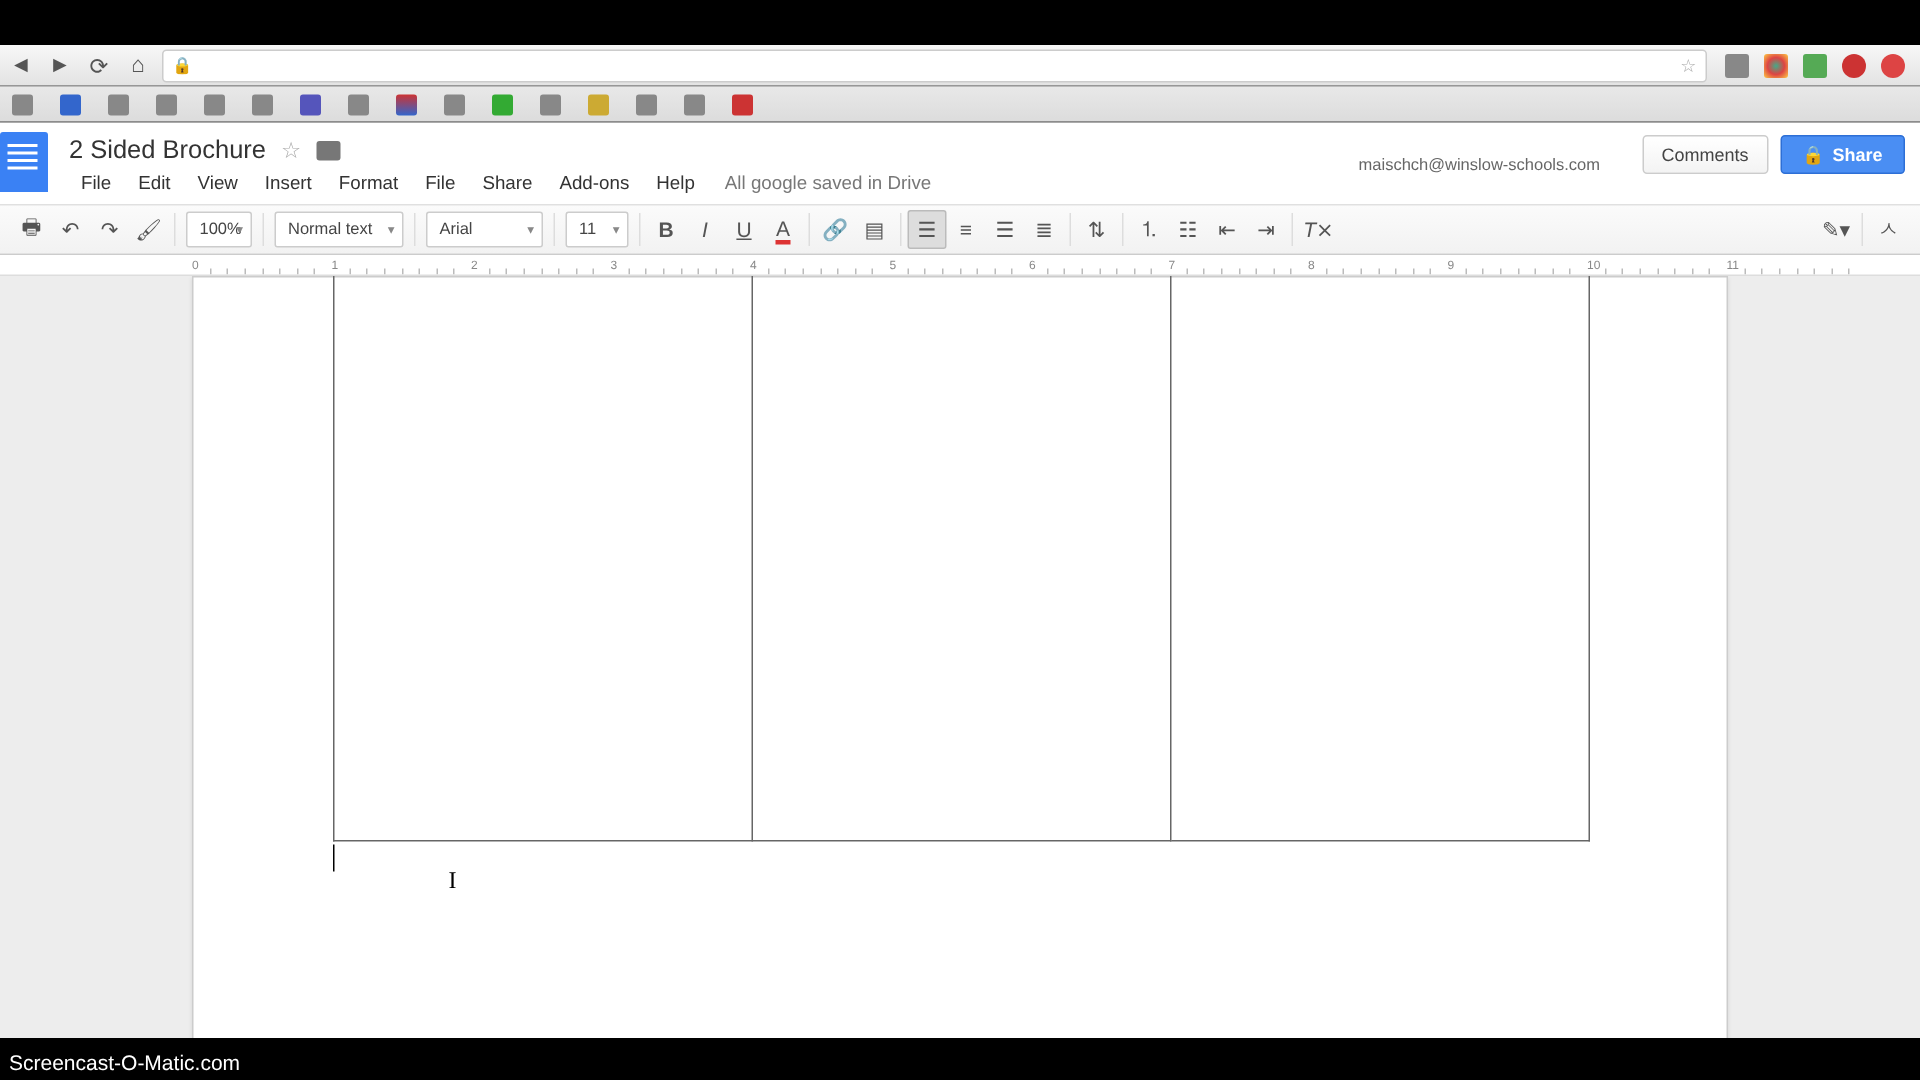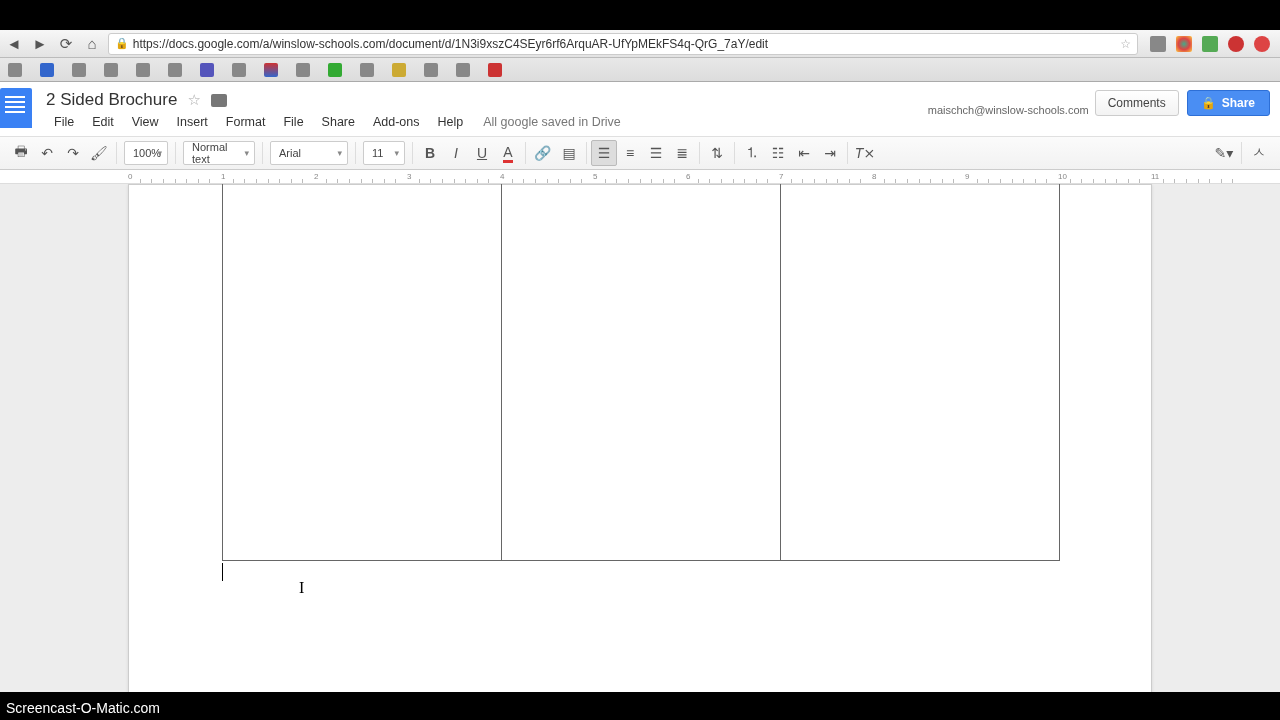--- a/index.html
+++ b/index.html
@@ -76,21 +76,21 @@
   .doc-title { font-size: 17px; color: #333; text-align: right; }
   .title-star { color: #aaa; font-size: 15px; cursor: pointer; }
   .folder-ic { width: 16px; height: 13px; background: #777; border-radius: 2px; cursor: pointer; }
   .menu-row { display: flex; gap: 2px; font-size: 12.5px; color: #333; align-items: center; }
   .menu-item { padding: 3px 8px; cursor: pointer; }
   .save-status { color: #777; margin-left: 10px; }
   .right-head { display: flex; align-items: center; gap: 10px; padding-top: 2px; }
   .user-email { font-size: 11px; color: #666; }
   .comments-btn {
     padding: 5px 12px; border: 1px solid #ccc; border-radius: 3px;
-    background: linear-gradient(#fff, #f3f3f3); font-size: 12px; color: #444; cursor: pointer;
+    background: linear-gradient(#fff, #f3f3f3); font-size: 12px; color: #444; cursor: pointer; margin-left: 22px;
   }
   .share-btn {
     padding: 5px 14px; border: 1px solid #2d6fd6; border-radius: 3px;
     background: #4a8ef3; color: #fff; font-size: 12px; font-weight: bold;
     display: flex; align-items: center; gap: 5px; cursor: pointer;
   }
   .toolbar {
     height: 34px;
     border-top: 1px solid #e0e0e0;
     border-bottom: 1px solid #ccc;
@@ -110,21 +110,21 @@
   .tb-select {
     height: 24px; border: 1px solid #ccc; border-radius: 2px;
     background: #fff; display: flex; align-items: center;
     padding: 0 18px 0 8px; font-size: 11px; color: #444;
     cursor: pointer; position: relative; margin: 0 3px;
   }
   .tb-select::after {
     content: "▾"; position: absolute; right: 5px; font-size: 9px; color: #888;
   }
   .tb-select.zoom { width: 44px; }
-  .tb-select.style { width: 72px; }
+  .tb-select.style { width: 86px; }
   .tb-select.font { width: 78px; }
   .tb-select.size { width: 42px; }
   .tb-btn.active { background: #ddd; border: 1px solid #bbb; border-radius: 2px; }
   .tb-spacer { flex: 1; }
   .ruler {
     height: 14px; background: #fff; border-bottom: 1px solid #ddd;
     position: relative; overflow: hidden;
   }
   .ruler-inner {
     position: absolute; left: 128px; right: 0; height: 100%;
@@ -186,21 +186,20 @@
 
 <div class="black-top"></div>
 
 <div class="browser-bar">
   <div class="nav-btn">◄</div>
   <div class="nav-btn">►</div>
   <div class="nav-btn">⟳</div>
   <div class="nav-btn">⌂</div>
   <div class="url-box">
     <span class="lock-ic">🔒</span>
-    <span>https://docs.google.com/a/winslow-schools.com/document/d/1N3i9xszC4SEyr6rf6ArquAR-UfYpMEkFS4q-QrG_7aY/edit</span>
     <span class="star-ic">☆</span>
   </div>
   <div class="ext-icons">
     <div class="ext-ic" style="background:#888"></div>
     <div class="ext-ic" style="background:radial-gradient(#4a8,#d44,#fc4)"></div>
     <div class="ext-ic" style="background:#5a5"></div>
     <div class="ext-ic" style="background:#c33;border-radius:50%"></div>
     <div class="ext-ic" style="background:#d44;border-radius:50%"></div>
   </div>
 </div>

